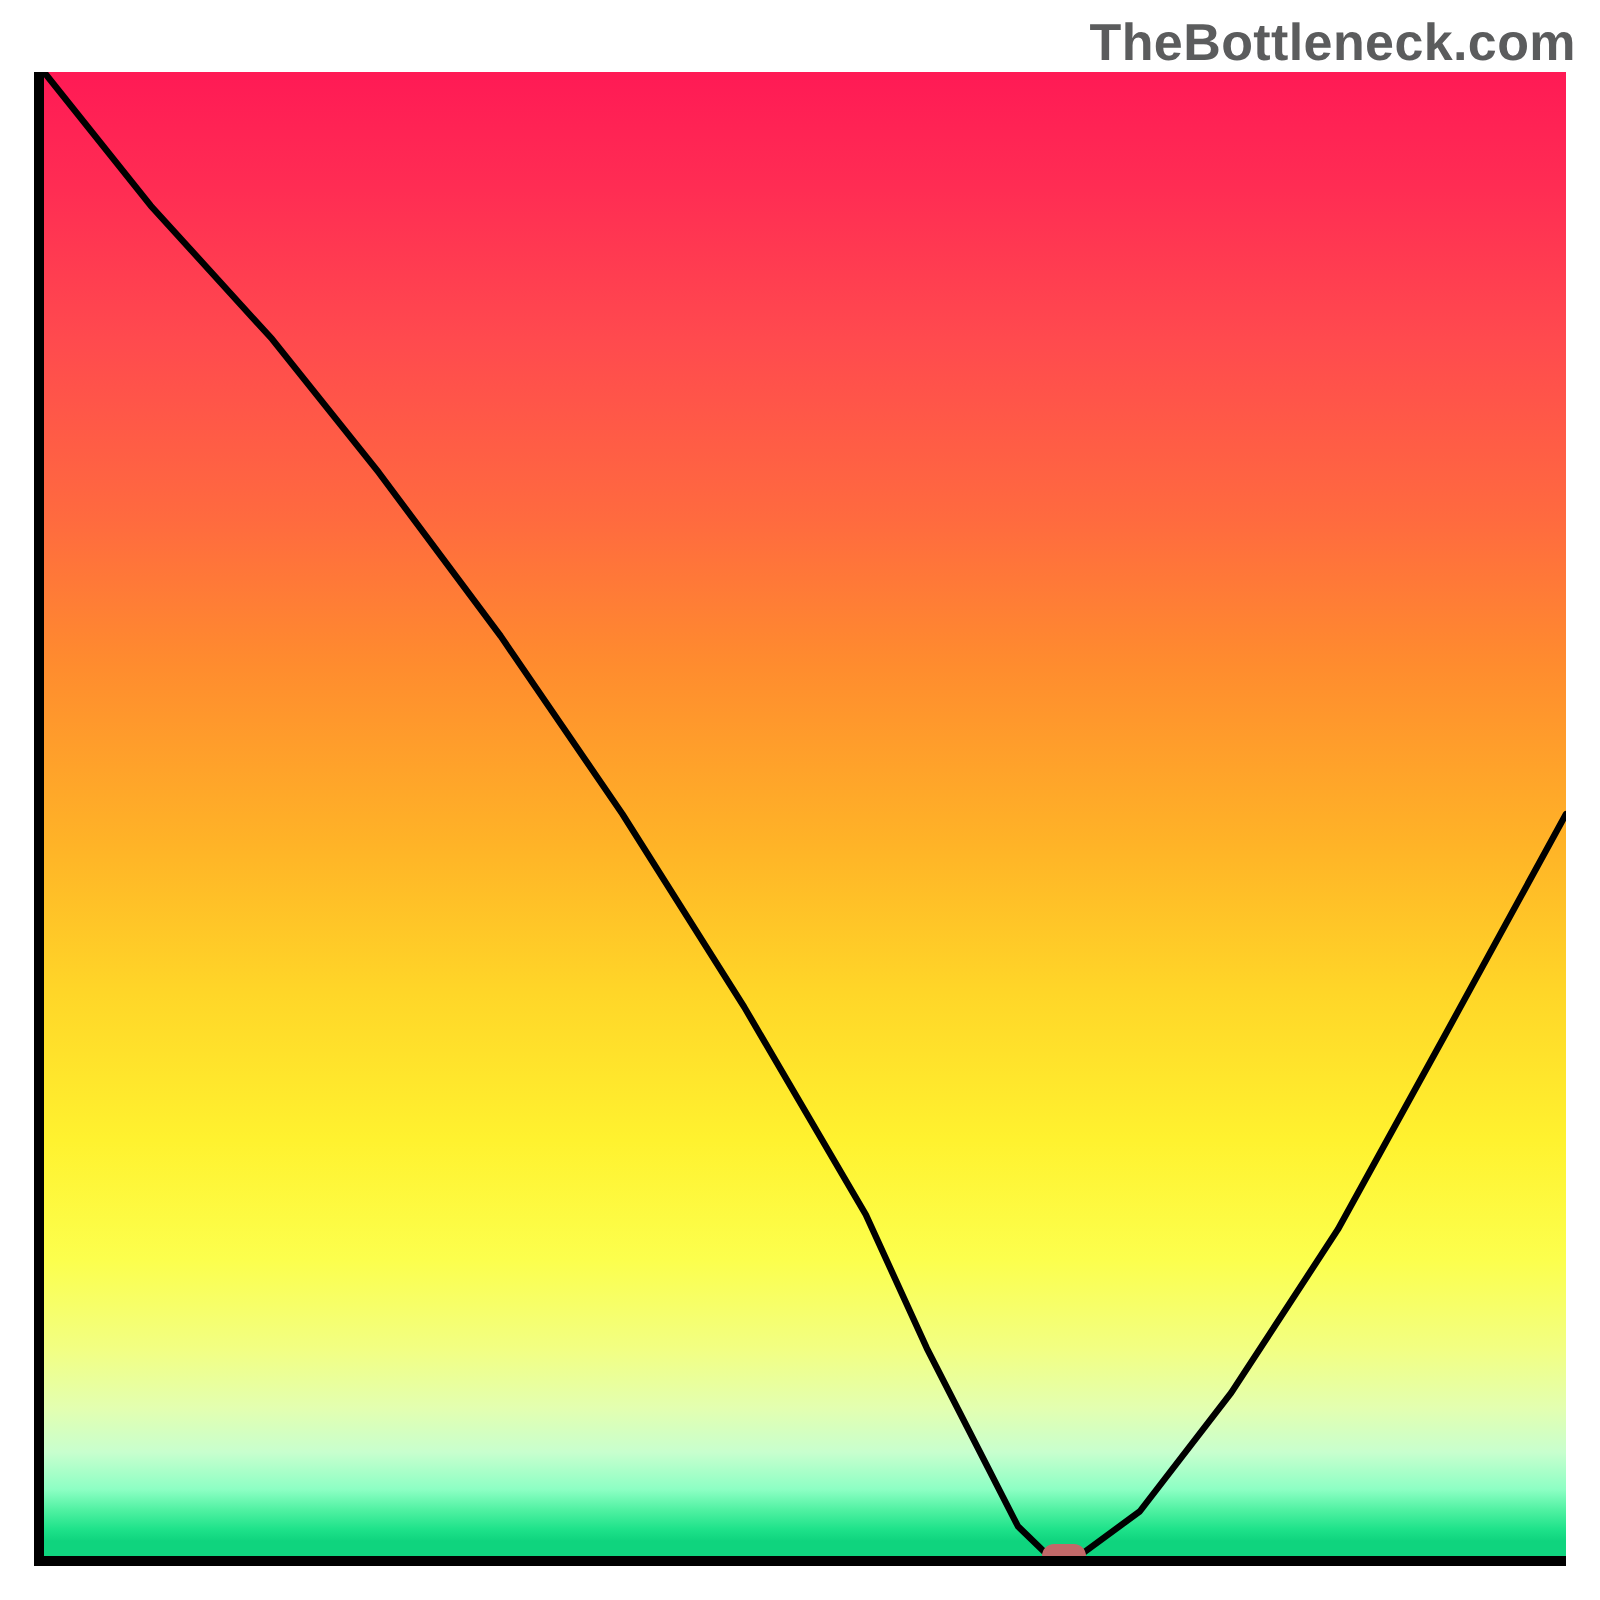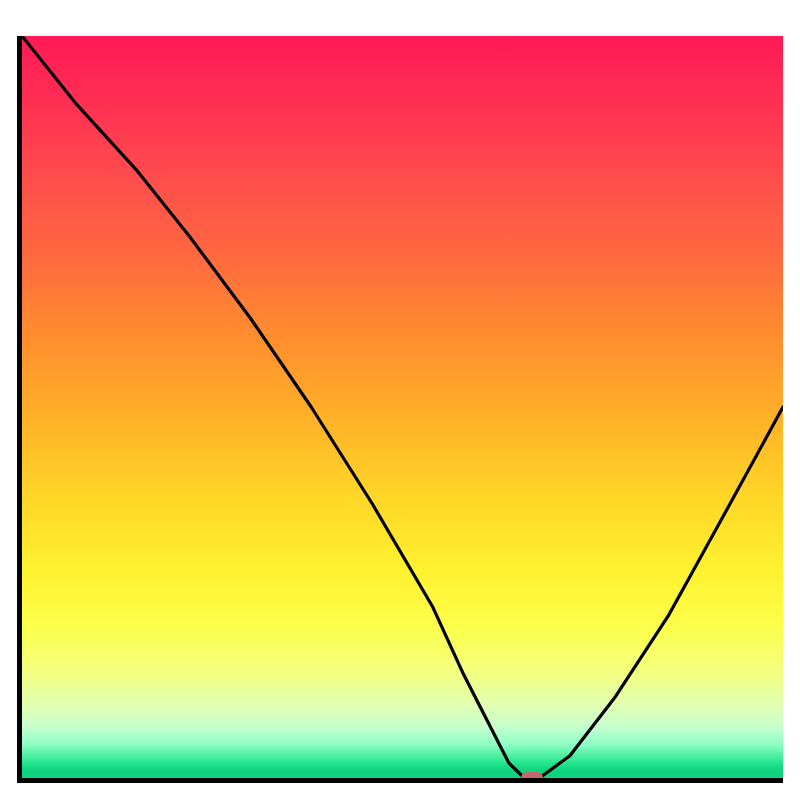--- a/index.html
+++ b/index.html
@@ -75,20 +75,21 @@
     border-radius: 6px;
     background: #c26969;
     transform: translate(-50%, -50%);
   }
 </style>
 </head>
 <body>
 
 <div class="wrap">
 
+  <div class="watermark">TheBottleneck.com</div>
 
   <div class="plot">
     <div class="grad"></div>
 
     <svg class="curve" viewBox="0 0 761 742" preserveAspectRatio="none">
       <path id="curve-path" fill="none" stroke="#000" stroke-width="3.2" stroke-linecap="round" stroke-linejoin="round" d="M0.0 0.0 L53.3 66.8 L114.1 133.6 L167.4 200.3 L228.3 282.0 L289.2 371.0 L350.1 467.5 L410.9 571.3 L441.4 638.1 L471.8 697.5 L487.0 727.2 L502.3 742.0 L517.5 742.0 L547.9 719.7 L593.6 660.4 L646.9 578.8 L700.1 482.3 L761.0 371.0"></path>
     </svg>
 
     <div id="marker" class="marker" style="left: 67%; top: 100%;"></div>
   </div>

